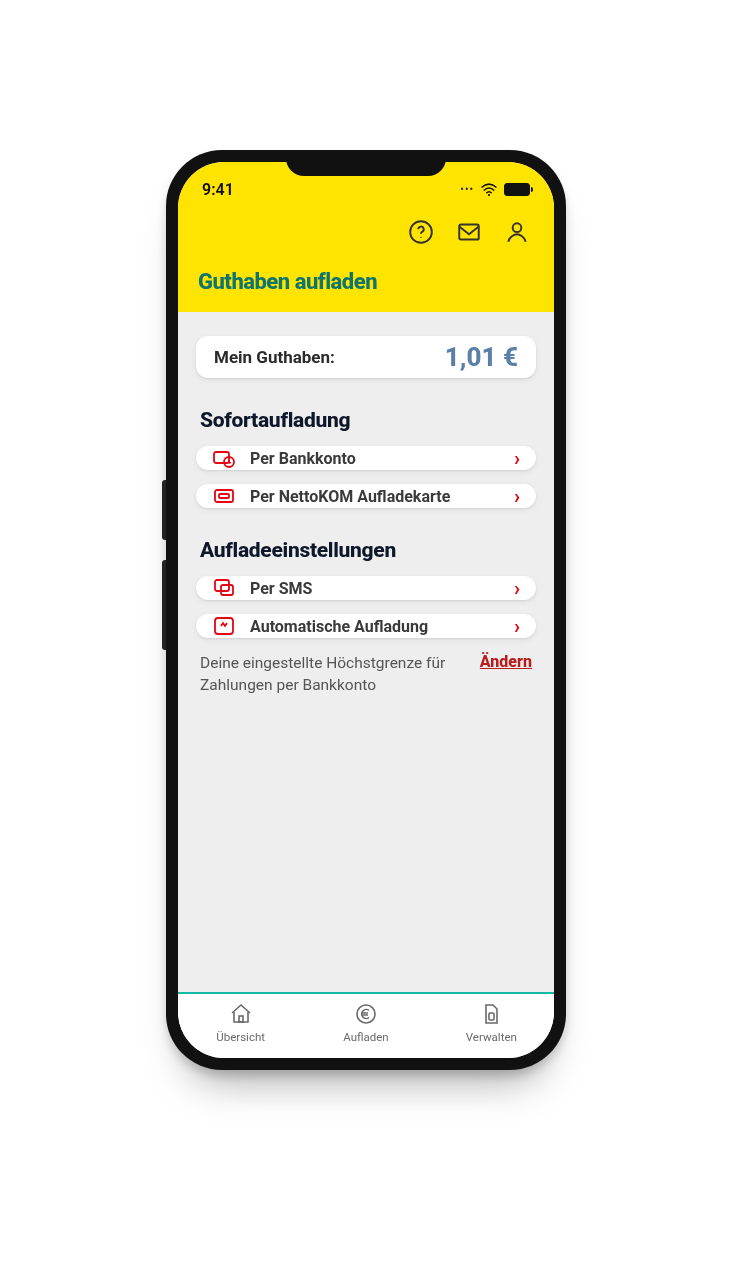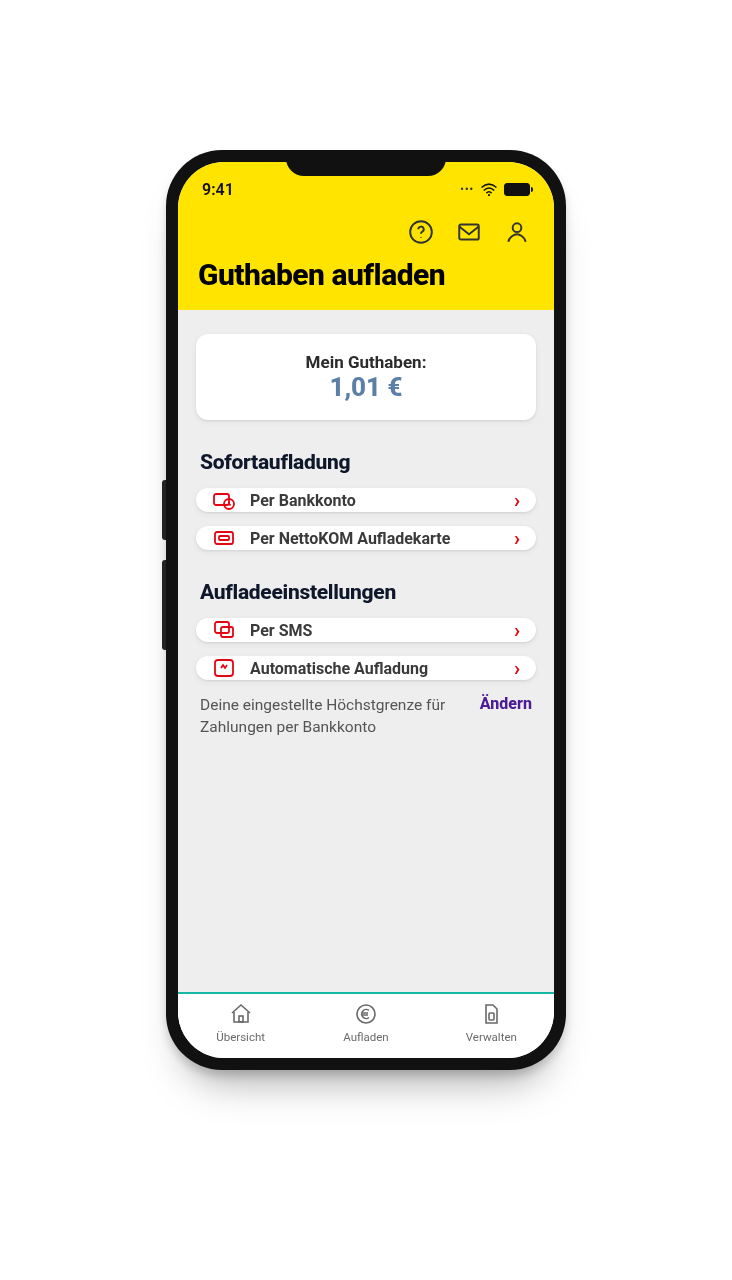--- a/index.html
+++ b/index.html
@@ -51,48 +51,47 @@
   .wifi svg { display:block; }
   .battery {
     width: 26px; height: 13px; border: 1.5px solid #111; border-radius: 3px; position: relative; background:#111;
   }
   .battery::after { content:""; position:absolute; right:-4px; top:3px; width:2.5px; height:5px; background:#111; border-radius:0 2px 2px 0; }
 
   .top-actions { display:flex; justify-content:flex-end; gap:22px; padding: 0 6px 10px 0; }
   .top-actions .ic { width:26px; height:26px; color:#333; display:flex; align-items:center; justify-content:center; }
   .top-actions svg { width:26px; height:26px; stroke:#333; fill:none; stroke-width:1.8; }
 
-  .page-title { font-size: 30px; font-weight: 800; letter-spacing: -0.5px; color:#000000; padding: 2px 0 4px 2px; }
+  .page-title { font-size: 22px; font-weight: 800; letter-spacing: -0.5px; color:#0f766e; padding: 2px 0 4px 2px; margin-top: 12px; }
 
   
   .content { flex:1; overflow:hidden; padding: 24px 18px 0 18px; }
   .card {
     background:#fff; border-radius:12px; box-shadow: 0 2px 6px rgba(0,0,0,.06), 0 1px 2px rgba(0,0,0,.08);
-    padding: 18px 18px;
-    flex-direction: column;
+    padding: 6px 18px;
   }
   .balance { display:flex; justify-content:space-between; align-items:center; }
   .balance .lbl { font-size:17px; font-weight:700; color:#2b2b2b; }
   .balance .val { font-size:26px; font-weight:800; color:#5b7fa6; }
 
   .section-title { font-size:21px; font-weight:800; color:#0f172a; margin: 30px 4px 14px 4px; letter-spacing:-0.3px; }
 
   .row {
     background:#fff; border-radius:12px; box-shadow: 0 2px 6px rgba(0,0,0,.06), 0 1px 2px rgba(0,0,0,.08);
     padding: 0 16px; display:flex; align-items:center; gap:14px; margin-bottom:14px;
     cursor:pointer;
   }
   .row .ic { width:24px; height:24px; color:#e30613; flex:0 0 24px; }
   .row .ic svg { width:24px; height:24px; stroke:#e30613; fill:none; stroke-width:1.8; }
   .row .txt { flex:1; font-size:16px; font-weight:700; color:#3a3a3a; }
   .row .chev { color:#e30613; font-size:20px; font-weight:700; }
 
   .limit-row { display:flex; align-items:flex-start; gap:12px; margin: 5px 4px 0 4px; }
   .limit-txt { flex:1; font-size:15.5px; color:#555; line-height:1.45; }
-  .limit-link { color:#4c1d95; font-size:16px; font-weight:800; }
+  .limit-link { color:#b91c1c; font-size:16px; font-weight:800;text-decoration:underline; }
 
   
   .bottom-nav {
     background:#fff; border-top:2px solid #14b8a6; padding:8px 0 14px 0;
     display:flex; justify-content:space-around; align-items:flex-end;
   }
   .nav-item { display:flex; flex-direction:column; align-items:center; gap:4px; font-size:11.5px; color:#6a6a6a; cursor:pointer; width:25%; }
   .nav-item.active { color:#e30613; }
   .nav-item .nic { width:24px; height:24px; }
   .nav-item .nic svg { width:24px; height:24px; stroke:currentColor; fill:none; stroke-width:1.6; }

